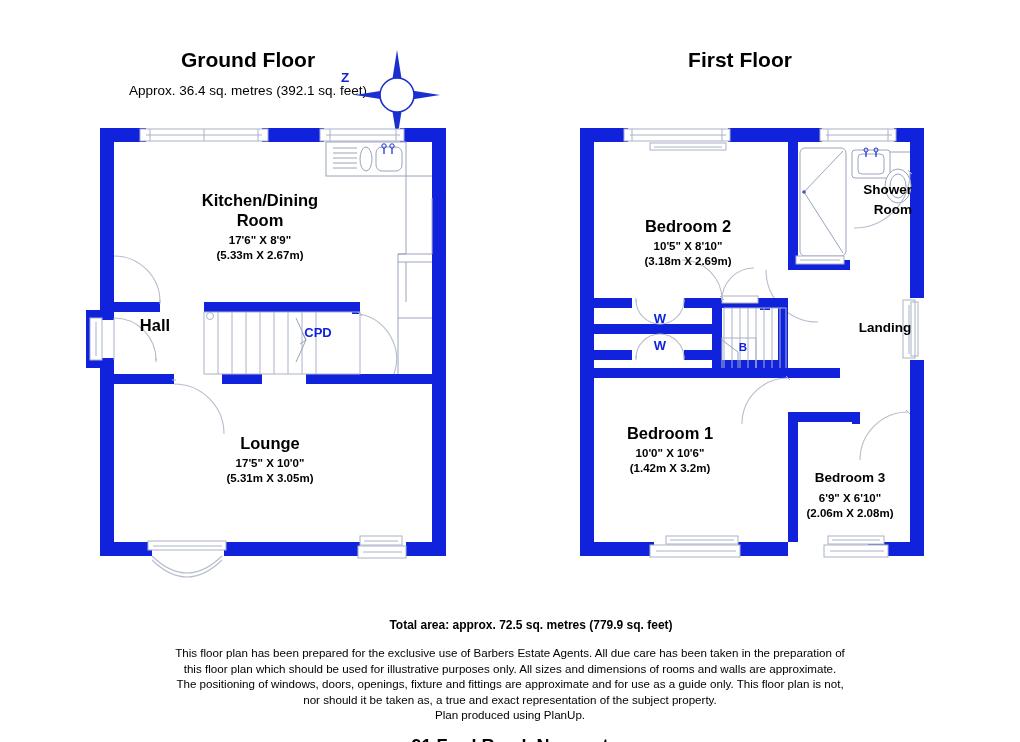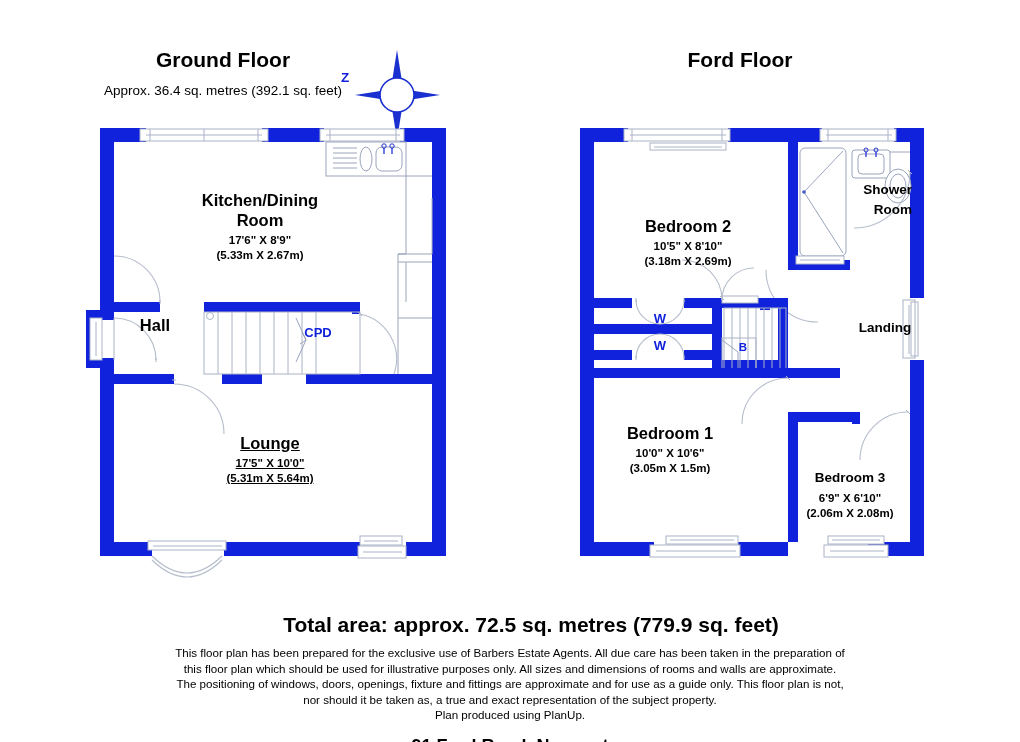--- a/index.html
+++ b/index.html
@@ -34,21 +34,21 @@
     line-height: 24px;
     white-space: nowrap;
   }
   .floor-sub {
     font-size: 13.5px;
     font-weight: normal;
     line-height: 18px;
     margin-top: 10px;
     white-space: nowrap;
   }
-  #ground-head { left: 43px; top: 48px; width: 360px; }
+  #ground-head { left: 68px; top: 48px; width: 360px; }
   #first-head  { left: 560px; top: 48px; width: 360px; }
 
   
   #plan-svg {
     position: absolute;
     left: 0;
     top: 0;
     width: 1020px;
     height: 742px;
   }
@@ -92,21 +92,21 @@
 
   
   #footer {
     position: absolute;
     left: 0;
     top: 612px;
     width: 1020px;
     text-align: center;
   }
   .total-area {
-    font-size: 21px;
+    font-size: 12px;
     font-weight: bold;
     line-height: 26px;
     padding-left: 42px;
   }
   .disclaimer {
     font-size: 11.6px;
     line-height: 15.6px;
     width: 670px;
     margin: 7px auto 13px auto;
     text-align: center;
@@ -121,21 +121,21 @@
 <body>
 
 <div id="plan-root">
 
   <div class="floor-head" id="ground-head">
     <div class="floor-title">Ground Floor</div>
     <div class="floor-sub">Approx. 36.4 sq. metres (392.1 sq. feet)</div>
   </div>
 
   <div class="floor-head" id="first-head">
-    <div class="floor-title">Ford Floor</div>
+    <div class="floor-title">First Floor</div>
   </div>
 
   <div class="compass-z" style="left:341px; top:70px;">Z</div>
 
   <svg id="plan-svg" viewBox="0 0 1020 742">
     <defs>
       <style>
         .wall   { fill: #1122dd; }
         .thin   { fill: none; stroke: #aab2c6; stroke-width: 1; }
         .thin2  { fill: #ffffff; stroke: #aab2c6; stroke-width: 1; }
@@ -443,45 +443,45 @@
     <div class="room-dim">17'6" X 8'9"</div>
     <div class="room-dim" style="margin-top:0">(5.33m X 2.67m)</div>
   </div>
 
   <div class="room-label" style="left:115px; top:315px; width:80px;">
     <div class="room-name">Hall</div>
   </div>
 
   <div class="blue-label" style="left:288px; top:325px; width:60px;">CPD</div>
 
-  <div class="room-label" style="left:180px; top:433px; width:180px;text-decoration:underline;">
+  <div class="room-label" style="left:180px; top:433px; width:180px;">
     <div class="room-name">Lounge</div>
     <div class="room-dim">17'5" X 10'0"</div>
-    <div class="room-dim" style="margin-top:0">(5.31m X 5.64m)</div>
+    <div class="room-dim" style="margin-top:0">(5.31m X 3.05m)</div>
   </div>
 
   <div class="room-label" style="left:598px; top:216px; width:180px;">
     <div class="room-name">Bedroom 2</div>
     <div class="room-dim">10'5" X 8'10"</div>
     <div class="room-dim" style="margin-top:0">(3.18m X 2.69m)</div>
   </div>
 
   <div class="room-label" style="left:830px; top:180px; width:82px;text-align:right;">
     <div class="room-name small">Shower</div>
     <div class="room-name small">Room</div>
   </div>
 
   <div class="room-label" style="left:840px; top:318px; width:90px;">
     <div class="room-name small">Landing</div>
   </div>
 
   <div class="room-label" style="left:580px; top:423px; width:180px;">
     <div class="room-name">Bedroom 1</div>
     <div class="room-dim">10'0" X 10'6"</div>
-    <div class="room-dim" style="margin-top:0">(3.05m X 1.5m)</div>
+    <div class="room-dim" style="margin-top:0">(1.42m X 3.2m)</div>
   </div>
 
   <div class="room-label" style="left:790px; top:468px; width:120px;">
     <div class="room-name small">Bedroom 3</div>
     <div class="room-dim">6'9" X 6'10"</div>
     <div class="room-dim" style="margin-top:0">(2.06m X 2.08m)</div>
   </div>
 
   <div class="blue-label" style="left:640px; top:311px; width:40px;">W</div>
   <div class="blue-label" style="left:640px; top:338px; width:40px;">W</div>

